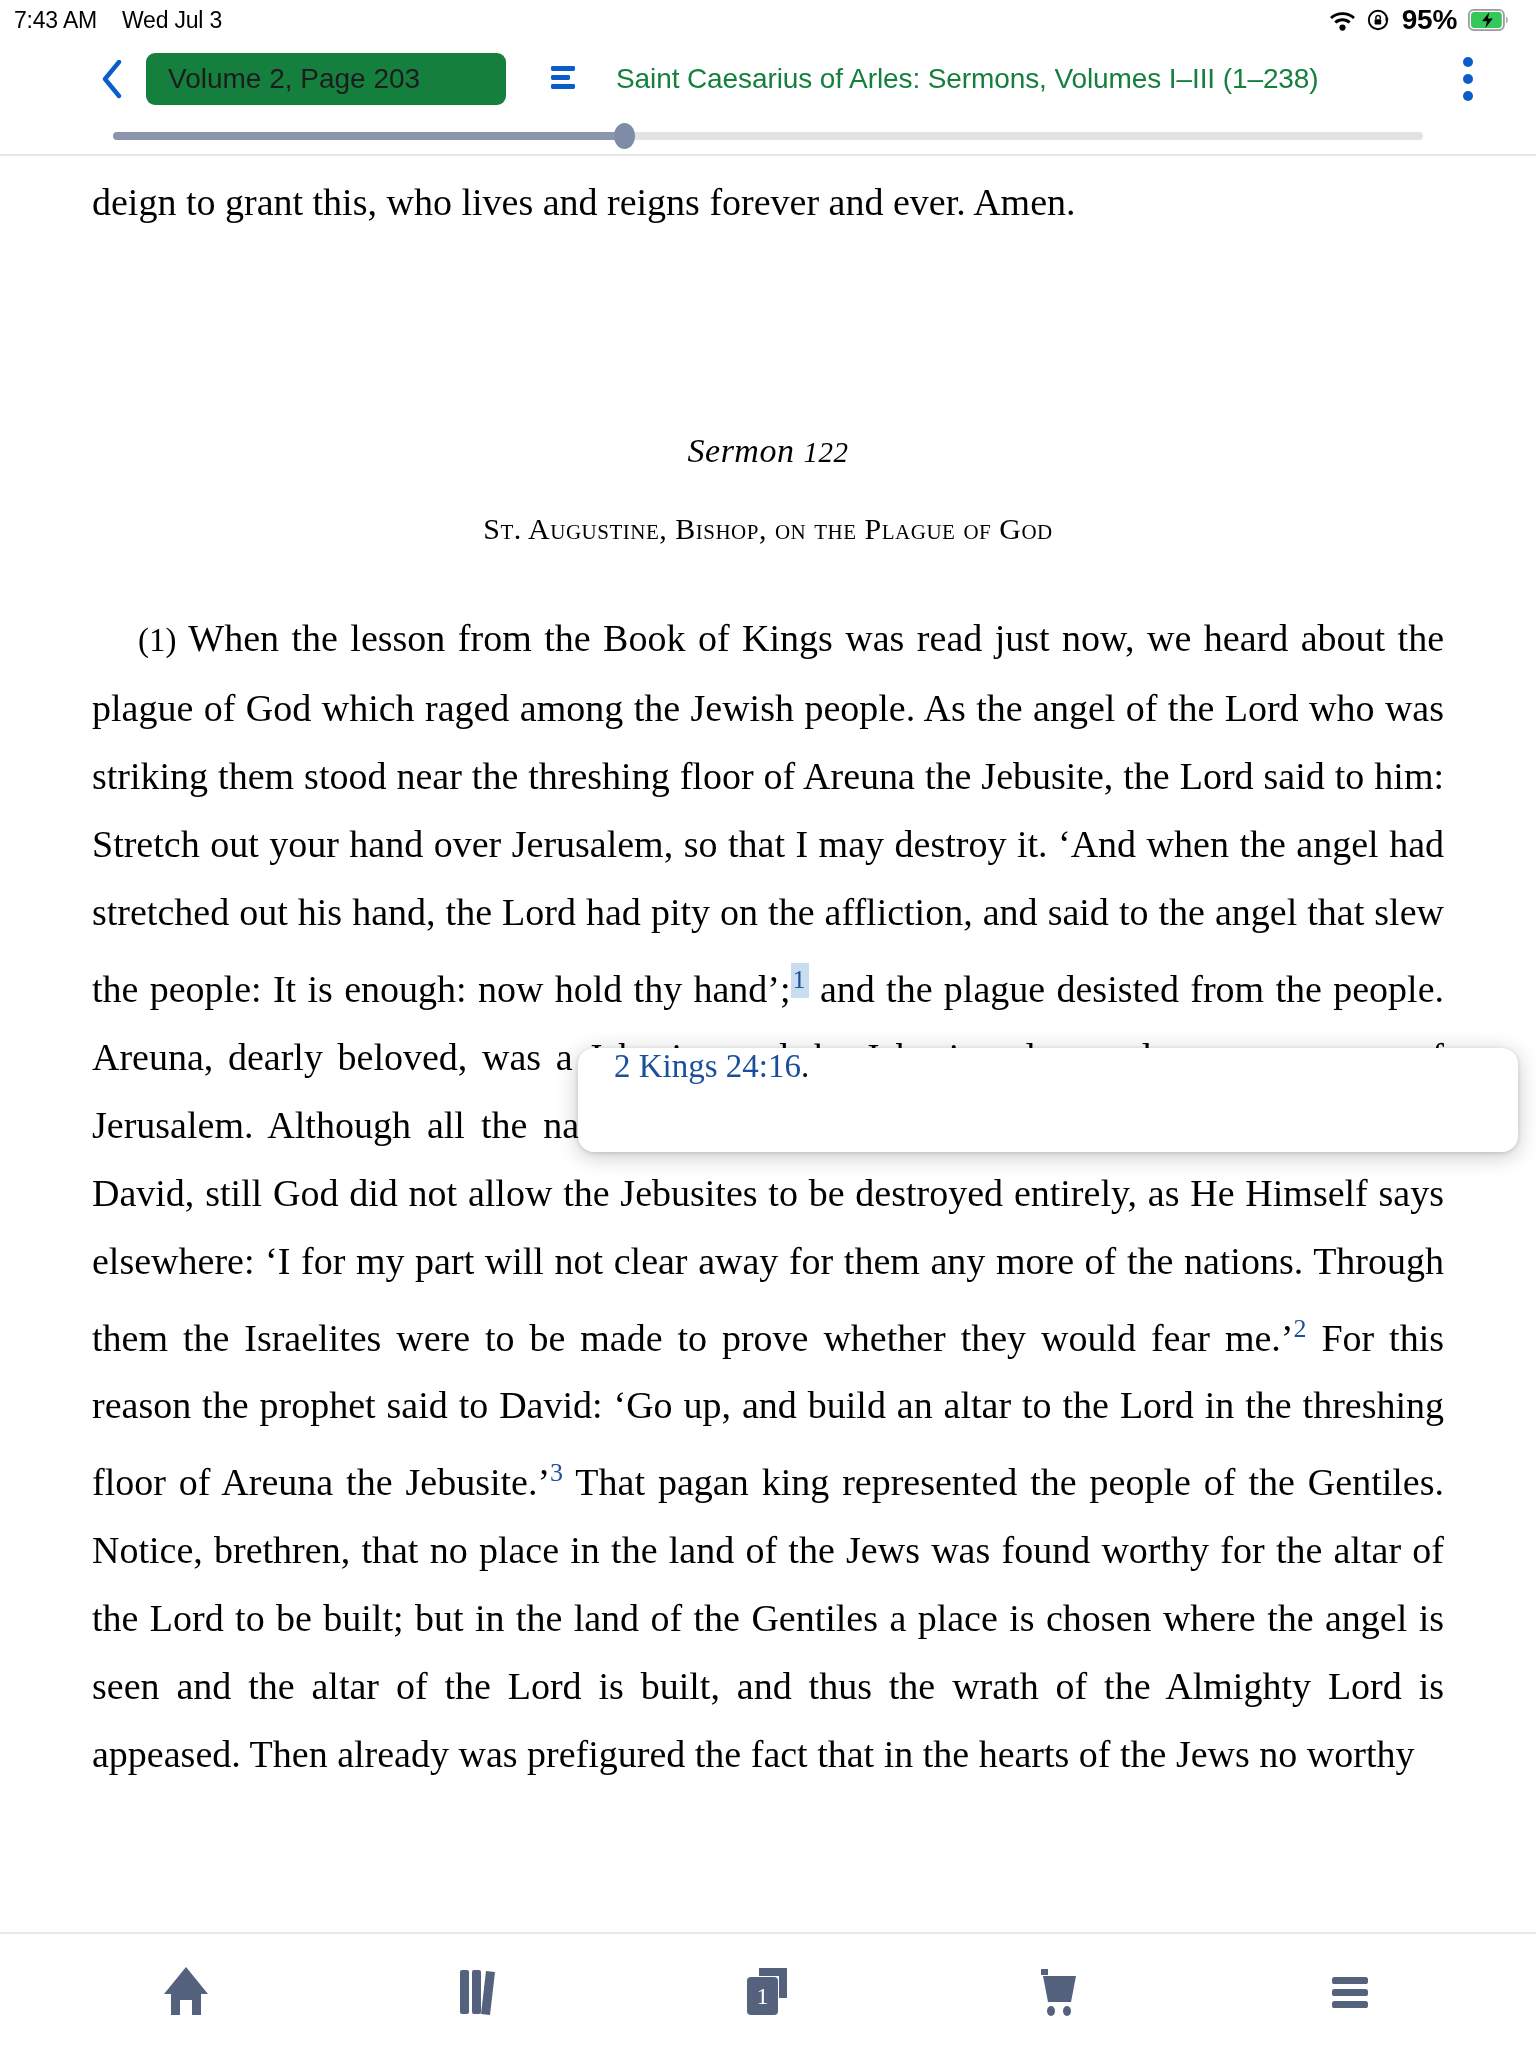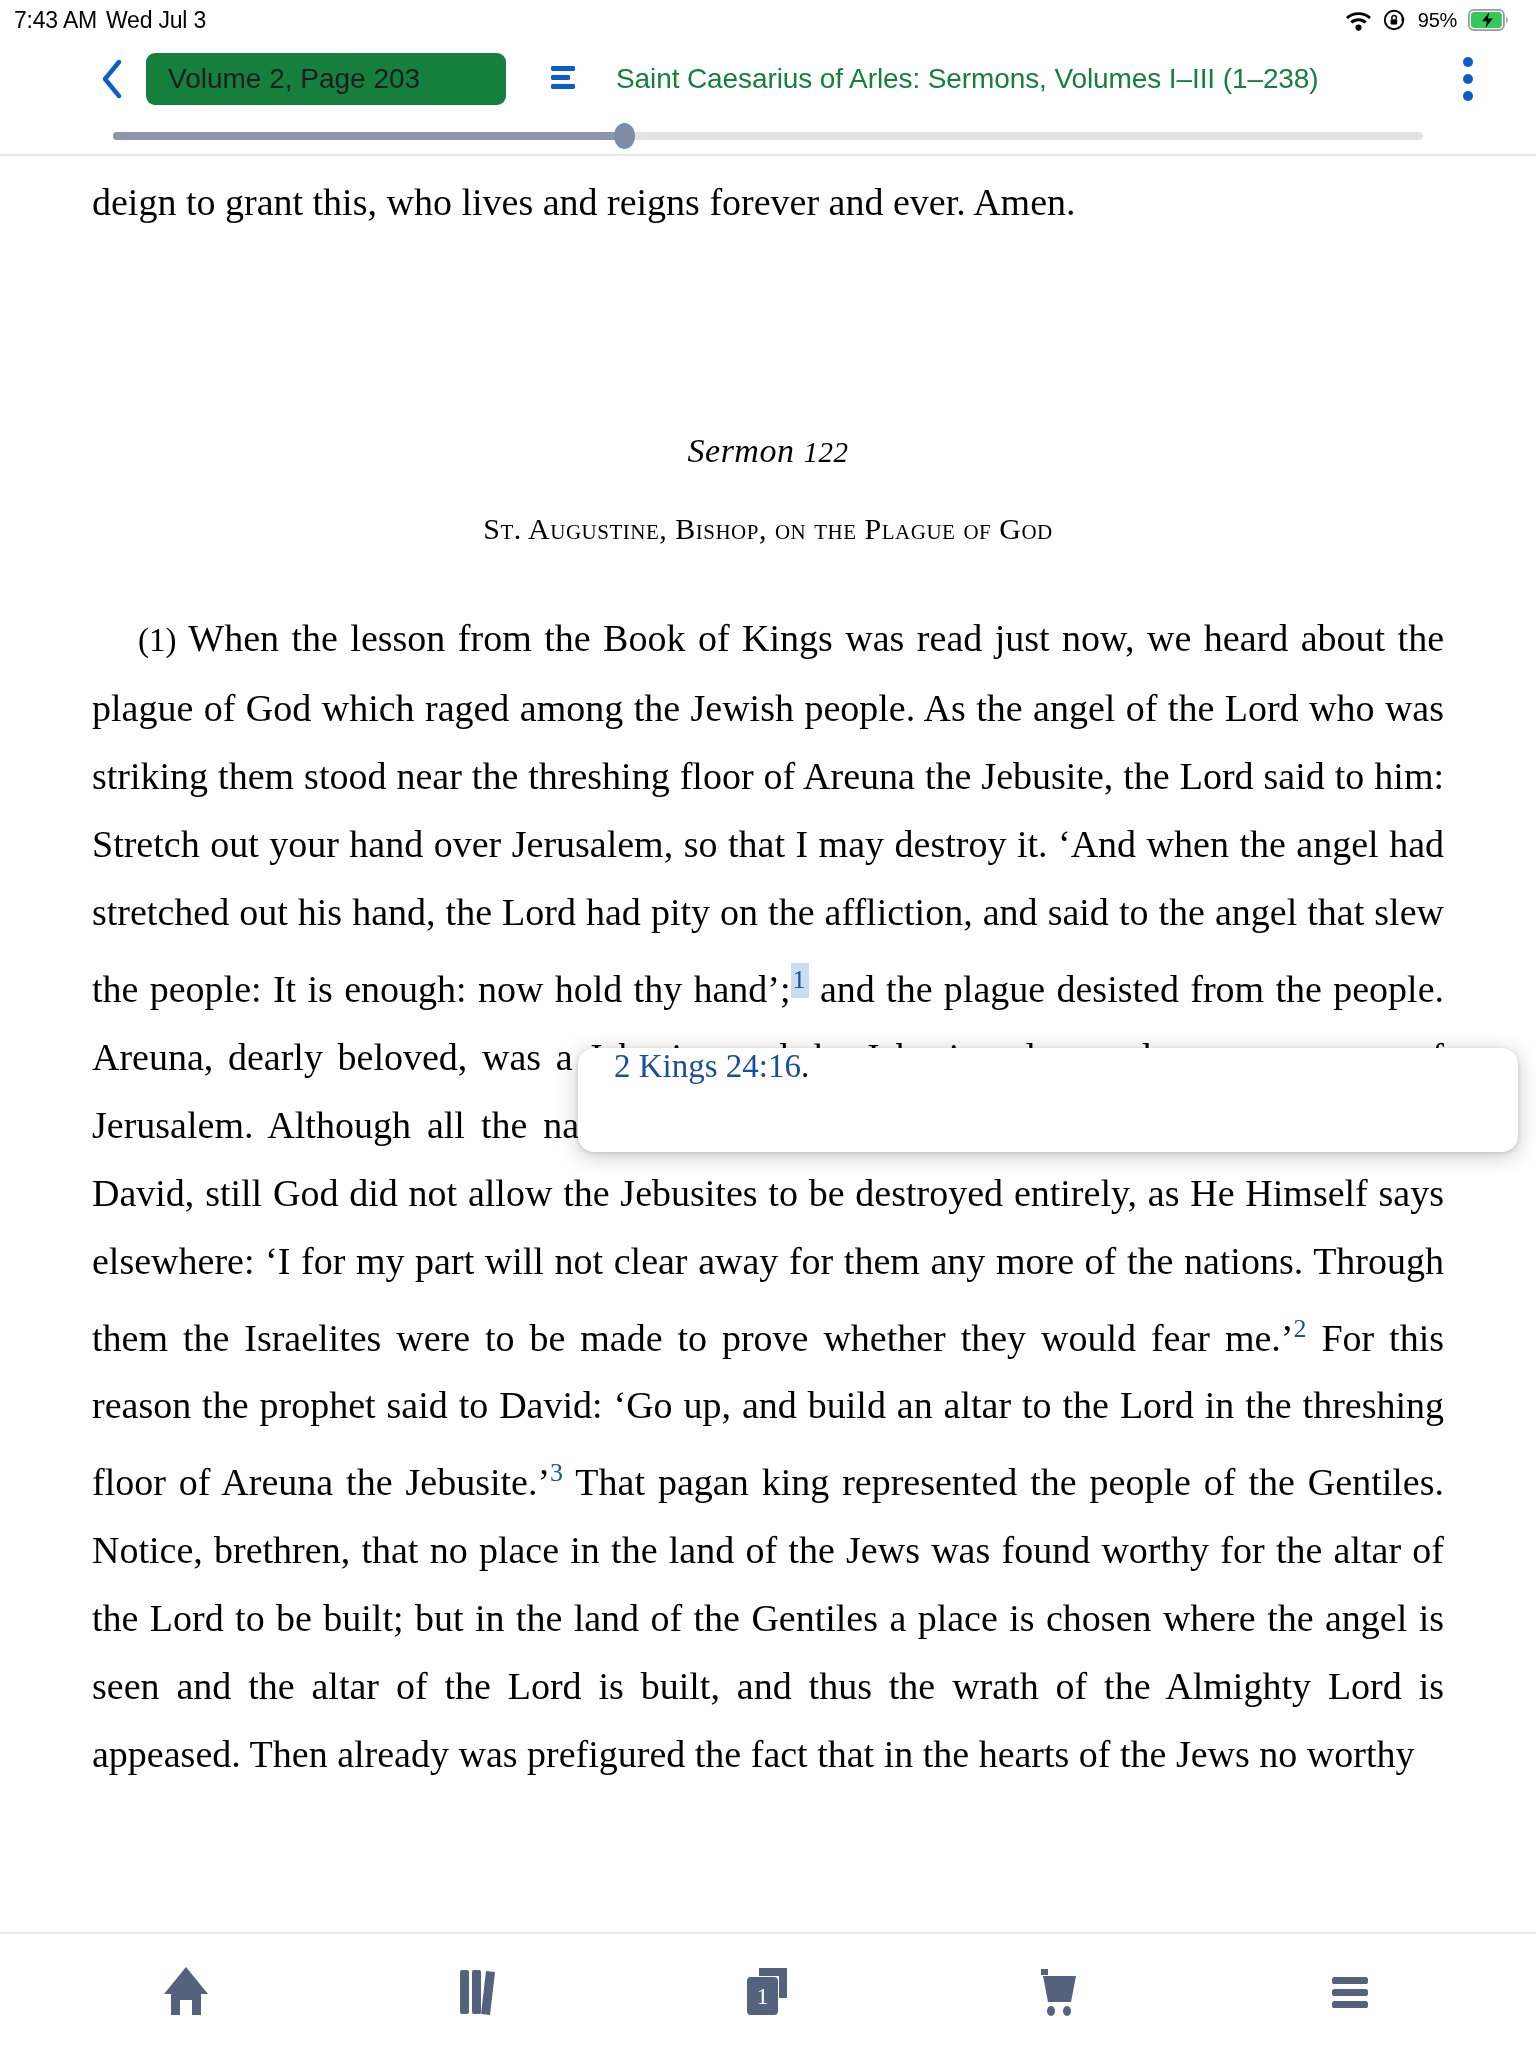--- a/index.html
+++ b/index.html
@@ -29,31 +29,31 @@
     display: flex;
     align-items: center;
     padding: 0 26px 0 14px;
     font-size: 23px;
     color: #000;
     font-family: "Liberation Sans", sans-serif;
   }
   .status-left {
     display: flex;
     align-items: center;
-    gap: 9px;
+    gap: 25px;
   }
   .status-right {
     margin-left: auto;
     display: flex;
     align-items: center;
     gap: 11px;
   }
   .status-time { font-weight: 400; letter-spacing: -0.2px; }
   .status-date { font-weight: 400; letter-spacing: -0.2px; }
-  .battery-pct { font-size: 20px; letter-spacing: -0.3px; }
+  .battery-pct { font-size: 28px; letter-spacing: -0.3px; font-weight: bold; }
 
   .wifi-icon { width: 27px; height: 21px; display:block; }
   .rotlock-icon { width: 24px; height: 24px; display:block; }
   .battery-icon { width: 42px; height: 22px; display:block; }
 
   
   .nav-bar {
     position: absolute;
     top: 40px; left: 0;
     width: 1536px;

